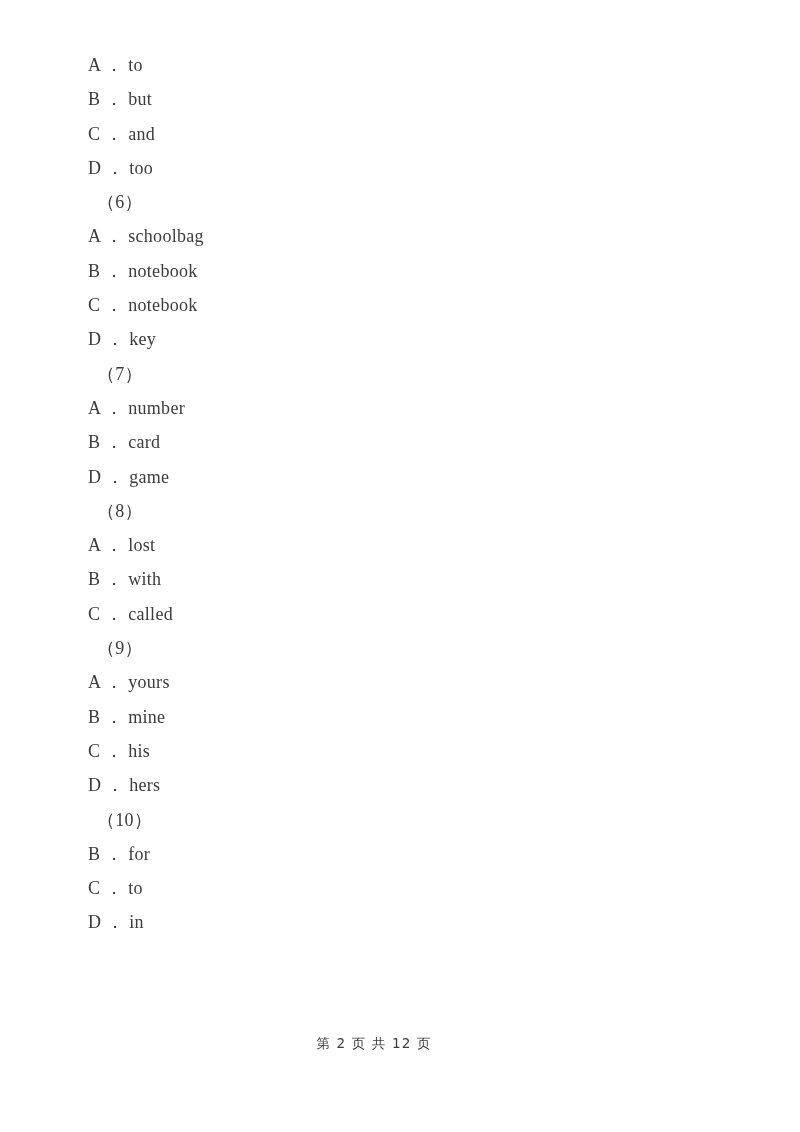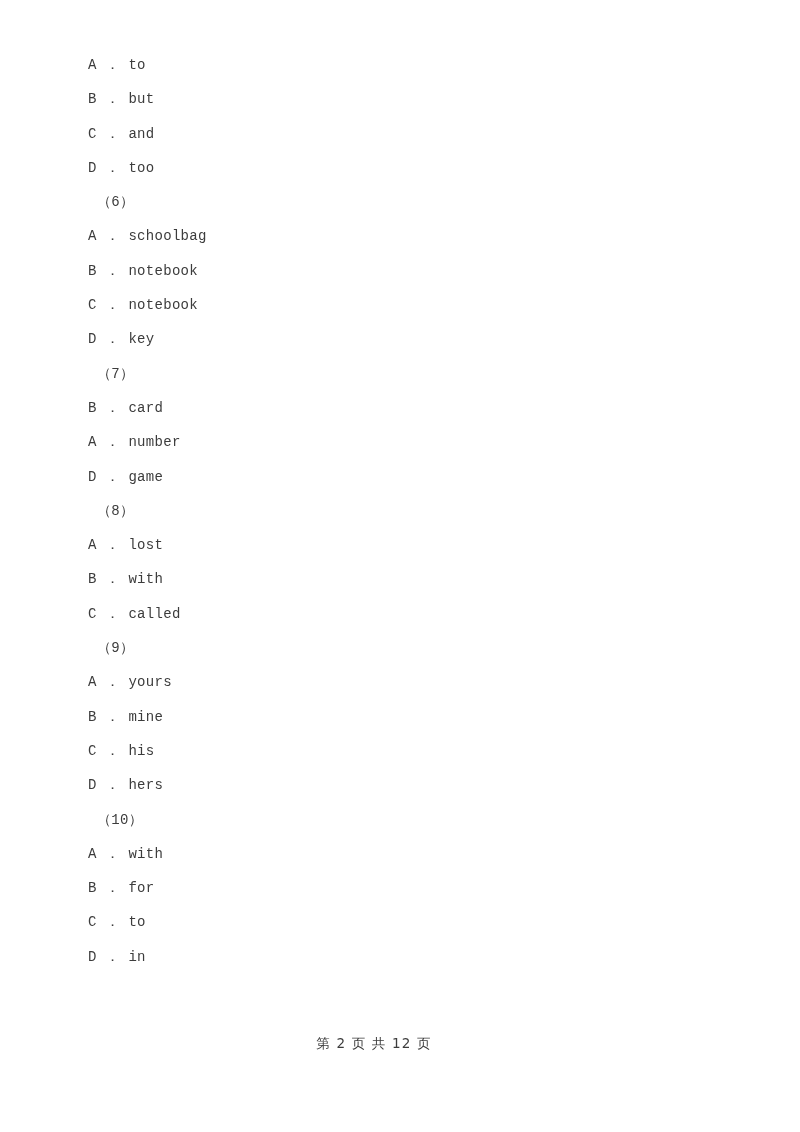--- a/index.html
+++ b/index.html
@@ -28,25 +28,25 @@
   #content {
     position: absolute;
     left: 88px;
     top: 48px;
     width: 640px;
   }
 
   .line {
     height: 34.3px;
     line-height: 34.3px;
-    font-size: 14px;
+    font-size: 18px;
     letter-spacing: 0.3px;
     white-space: pre;
     color: #3c3c3c;
-    font-family: Liberation Mono, monospace;
+    font-family: Liberation Serif, serif;
   }
 
   .line.option {
     padding-left: 0px;
   }
 
   .line.qnum {
     padding-left: 9px;
     color: #3c3c3c;
   }
@@ -86,34 +86,33 @@
       <div class="line option"><span class="opt-letter">A</span><span class="opt-sep"> ． </span><span class="opt-text">to</span></div>
       <div class="line option"><span class="opt-letter">B</span><span class="opt-sep"> ． </span><span class="opt-text">but</span></div>
       <div class="line option"><span class="opt-letter">C</span><span class="opt-sep"> ． </span><span class="opt-text">and</span></div>
       <div class="line option"><span class="opt-letter">D</span><span class="opt-sep"> ． </span><span class="opt-text">too</span></div>
       <div class="line qnum">（6）</div>
       <div class="line option"><span class="opt-letter">A</span><span class="opt-sep"> ． </span><span class="opt-text">schoolbag</span></div>
       <div class="line option"><span class="opt-letter">B</span><span class="opt-sep"> ． </span><span class="opt-text">notebook</span></div>
       <div class="line option"><span class="opt-letter">C</span><span class="opt-sep"> ． </span><span class="opt-text">notebook</span></div>
       <div class="line option"><span class="opt-letter">D</span><span class="opt-sep"> ． </span><span class="opt-text">key</span></div>
       <div class="line qnum">（7）</div>
+      <div class="line option"><span class="opt-letter">A</span><span class="opt-sep"> ． </span><span class="opt-text">number</span></div>
       <div class="line option"><span class="opt-letter">B</span><span class="opt-sep"> ． </span><span class="opt-text">card</span></div>
-      <div class="line option"><span class="opt-letter">A</span><span class="opt-sep"> ． </span><span class="opt-text">number</span></div>
       <div class="line option"><span class="opt-letter">D</span><span class="opt-sep"> ． </span><span class="opt-text">game</span></div>
       <div class="line qnum">（8）</div>
       <div class="line option"><span class="opt-letter">A</span><span class="opt-sep"> ． </span><span class="opt-text">lost</span></div>
       <div class="line option"><span class="opt-letter">B</span><span class="opt-sep"> ． </span><span class="opt-text">with</span></div>
       <div class="line option"><span class="opt-letter">C</span><span class="opt-sep"> ． </span><span class="opt-text">called</span></div>
       <div class="line qnum">（9）</div>
       <div class="line option"><span class="opt-letter">A</span><span class="opt-sep"> ． </span><span class="opt-text">yours</span></div>
       <div class="line option"><span class="opt-letter">B</span><span class="opt-sep"> ． </span><span class="opt-text">mine</span></div>
       <div class="line option"><span class="opt-letter">C</span><span class="opt-sep"> ． </span><span class="opt-text">his</span></div>
       <div class="line option"><span class="opt-letter">D</span><span class="opt-sep"> ． </span><span class="opt-text">hers</span></div>
       <div class="line qnum">（10）</div>
-      <div class="line option"><span class="opt-letter">A</span><span class="opt-sep"> ． </span><span class="opt-text">with</span></div>
       <div class="line option"><span class="opt-letter">B</span><span class="opt-sep"> ． </span><span class="opt-text">for</span></div>
       <div class="line option"><span class="opt-letter">C</span><span class="opt-sep"> ． </span><span class="opt-text">to</span></div>
       <div class="line option"><span class="opt-letter">D</span><span class="opt-sep"> ． </span><span class="opt-text">in</span></div>
     </div>
 
   <div id="footer">第 2 页 共 12 页</div>
 
 </div>
 
 </body></html>

